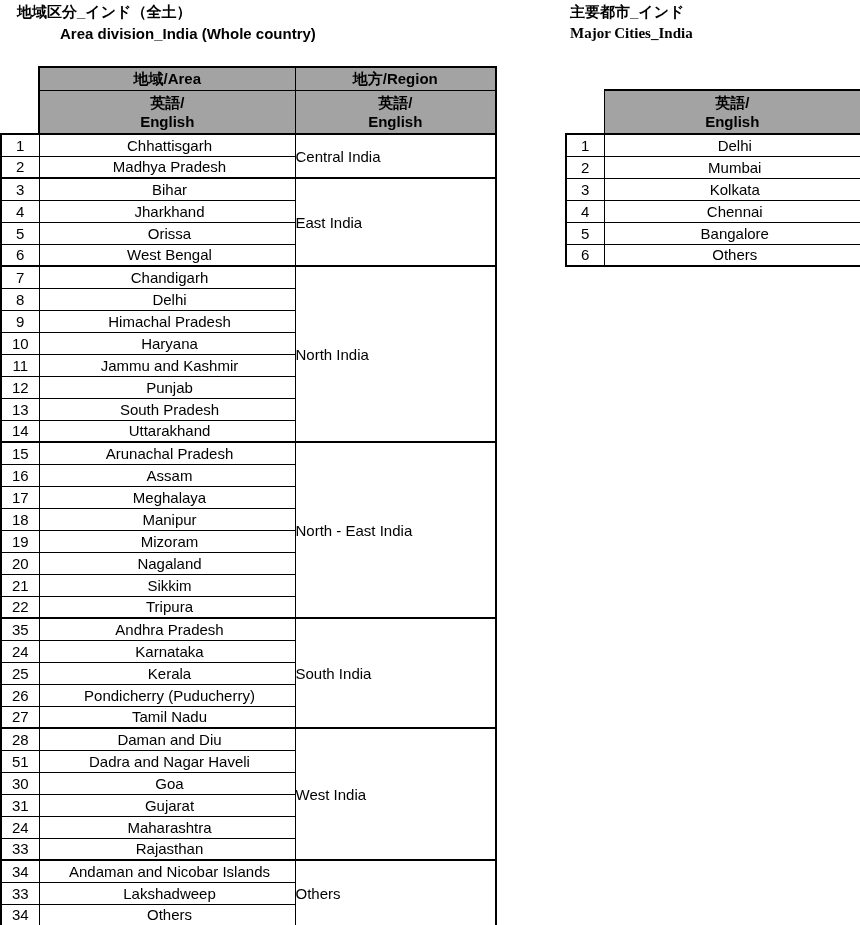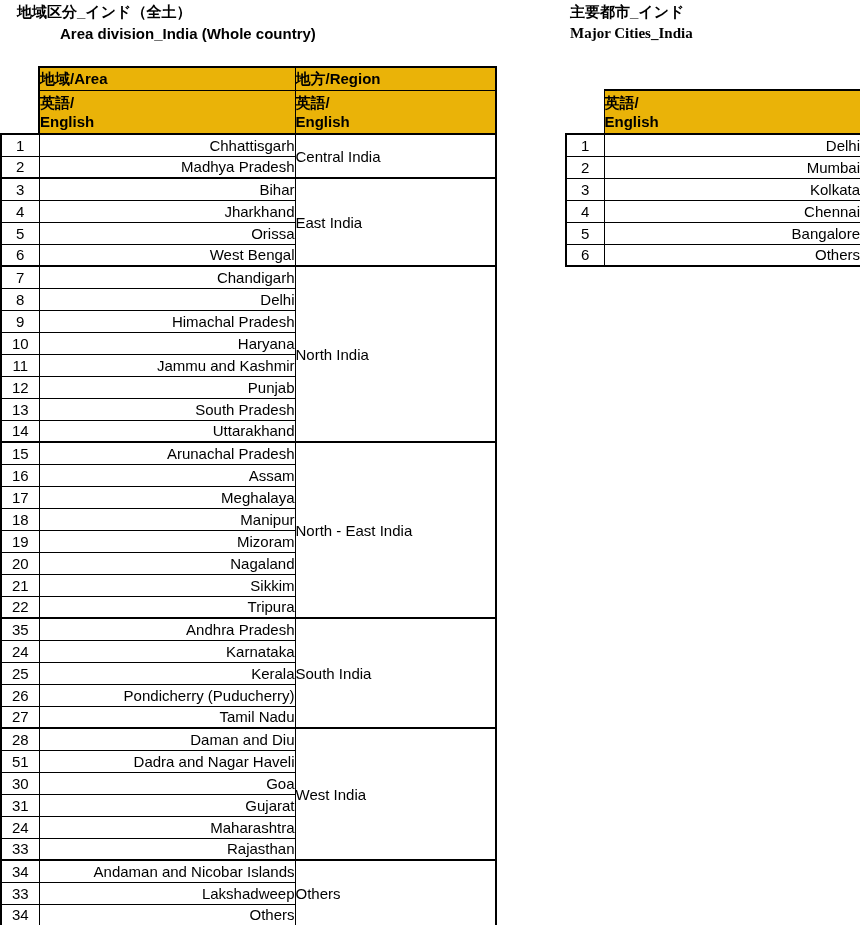--- a/index.html
+++ b/index.html
@@ -25,40 +25,40 @@
   td, th {
     font-size: 15px;
     padding: 0;
     overflow: hidden;
     line-height: 19px;
   }
   #area-table { left: 0px; top: 66px; width: 495px; }
   #cities-table { left: 565px; top: 89px; width: 295px; }
 
   th.hdr {
-    background: #eab308;
+    background: #a3a3a3;
     border: 1px solid #000;
     font-weight: bold;
-    text-align: left;
+    text-align: center;
     vertical-align: middle;
     white-space: pre-line;
   }
   .corner { border: none; background: transparent; }
 
   tr.hrow1 { height: 23px; }
   tr.hrow2 { height: 44px; }
   tr.hrow-single { height: 44px; }
 
   tbody td {
     border: 1px solid #000;
     height: 22px;
     vertical-align: middle;
   }
   td.num  { text-align: center; }
-  td.name { text-align: right; padding-left: 5px; white-space: nowrap; }
+  td.name { text-align: center; padding-left: 5px; white-space: nowrap; }
   td.region { text-align: left; }
 
   .bt2 { border-top: 2px solid #000 !important; }
   .bb2 { border-bottom: 2px solid #000 !important; }
   .bl2 { border-left: 2px solid #000 !important; }
   .br2 { border-right: 2px solid #000 !important; }
 </style>
 </head>
 <body>
 

